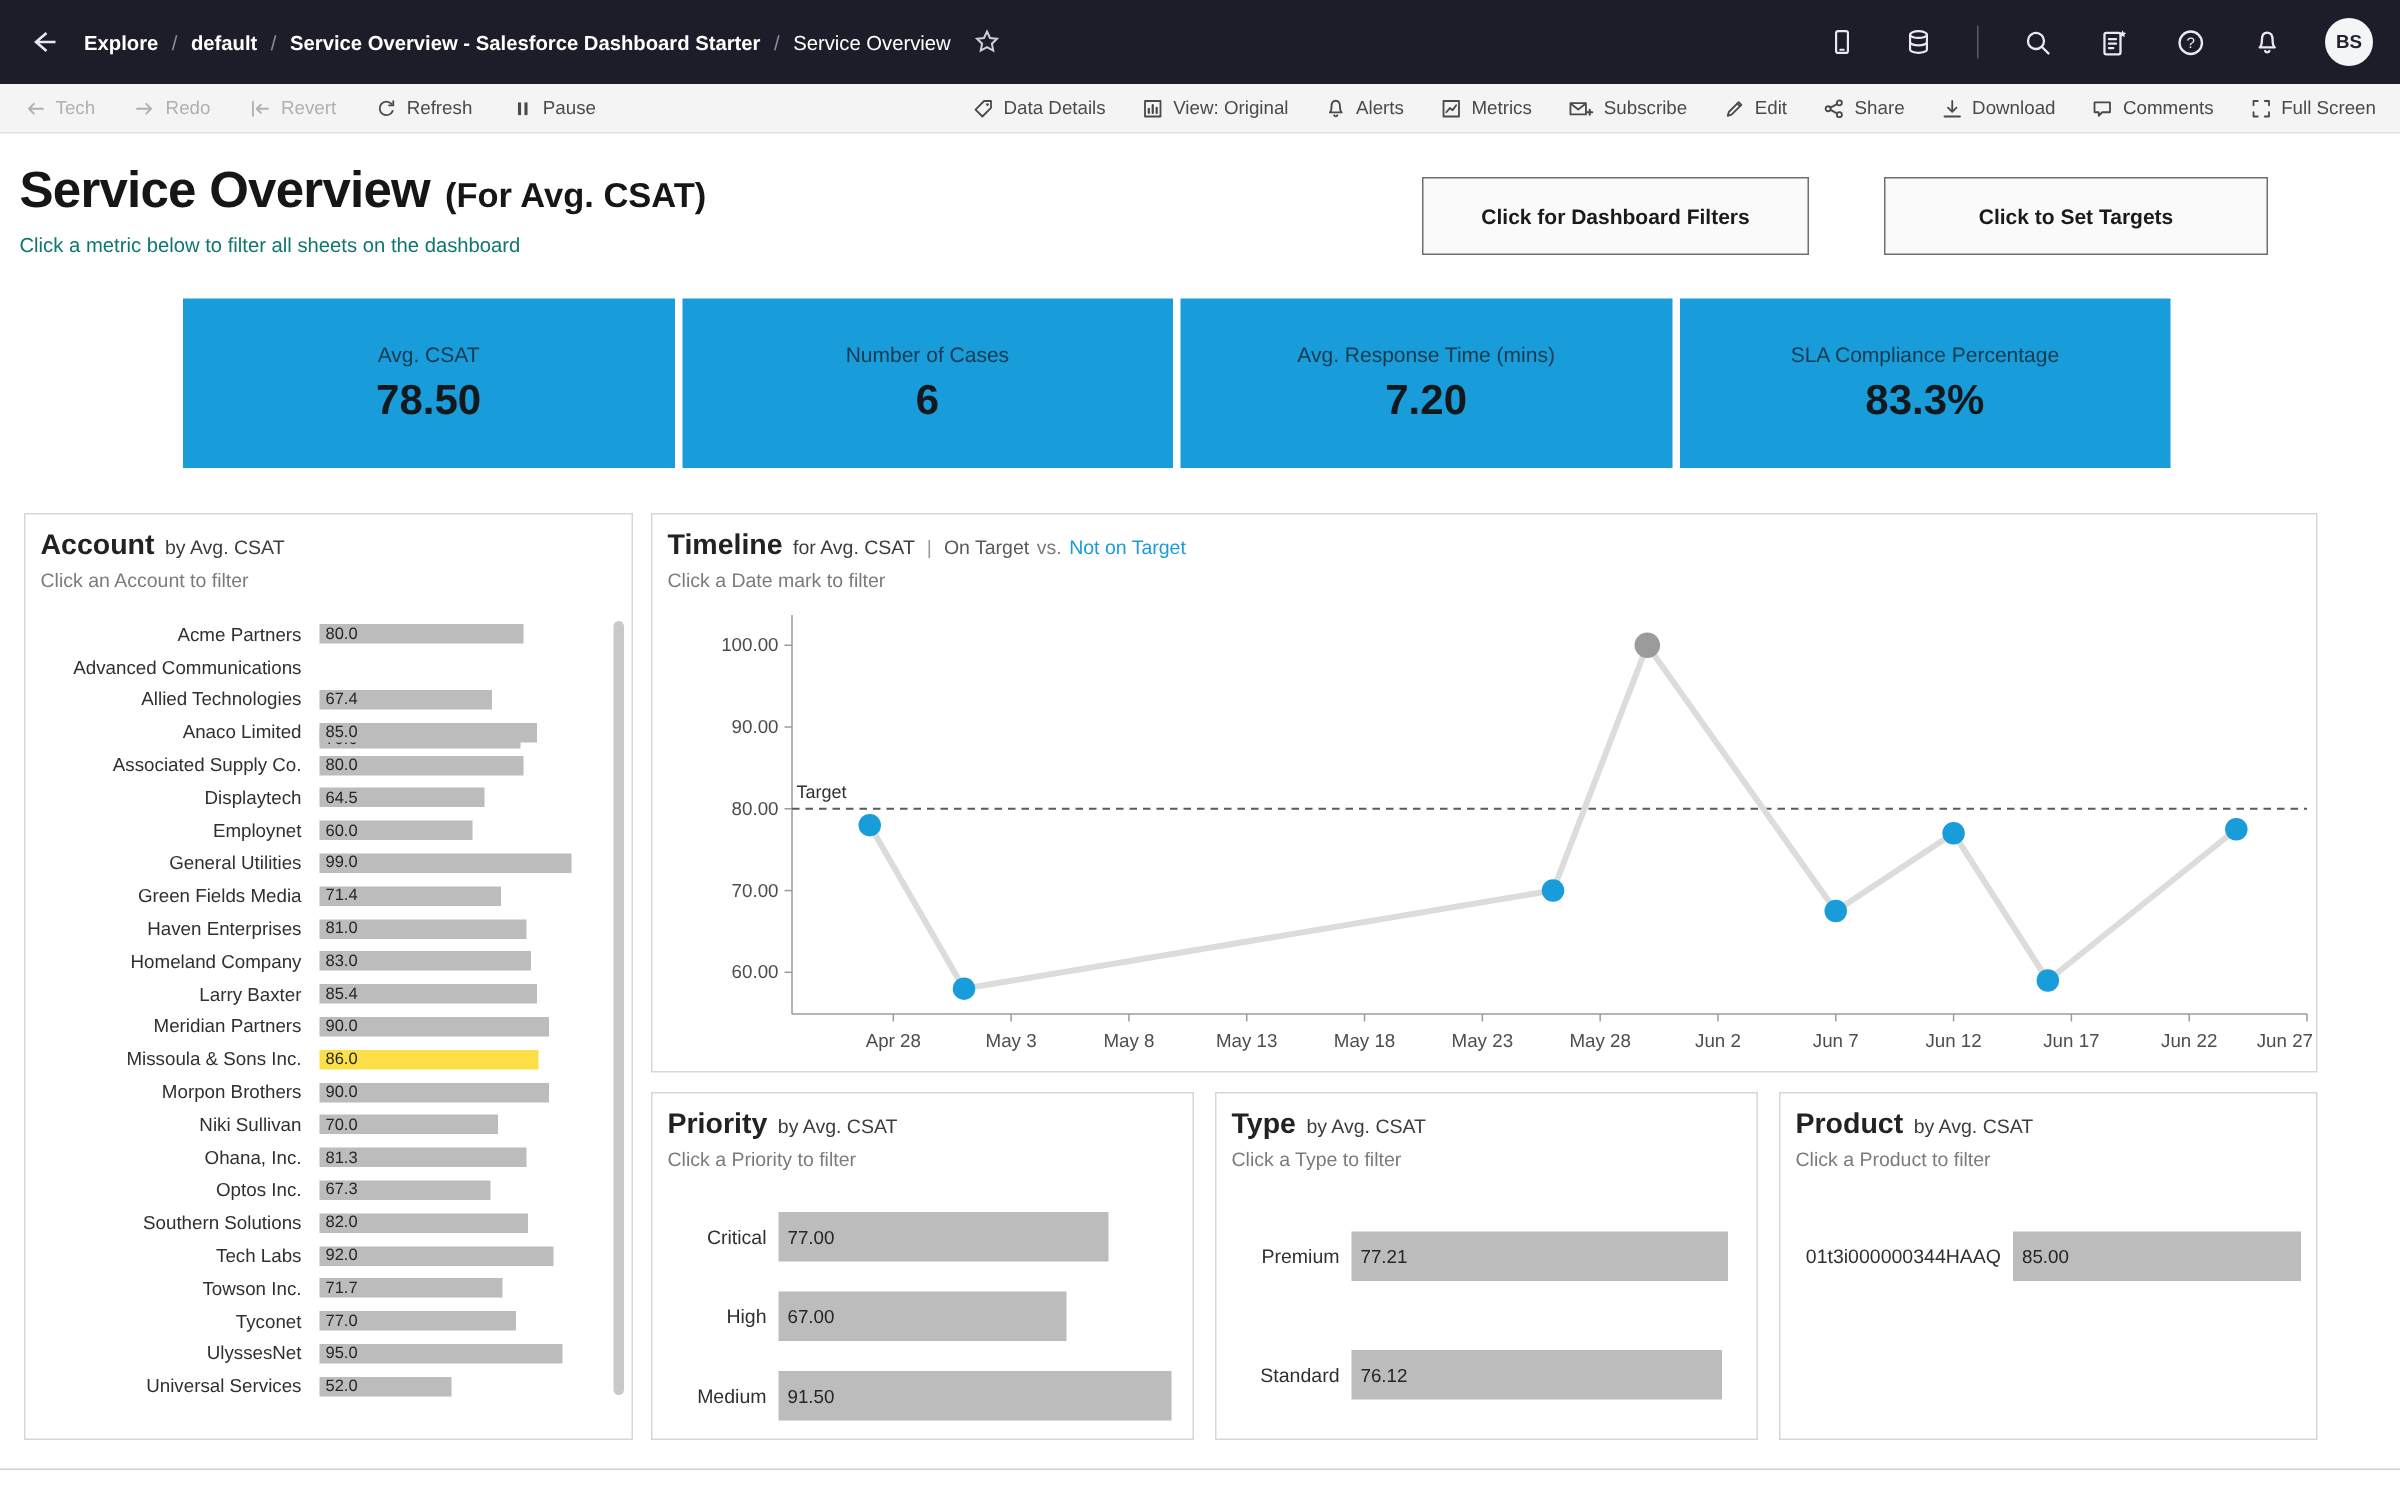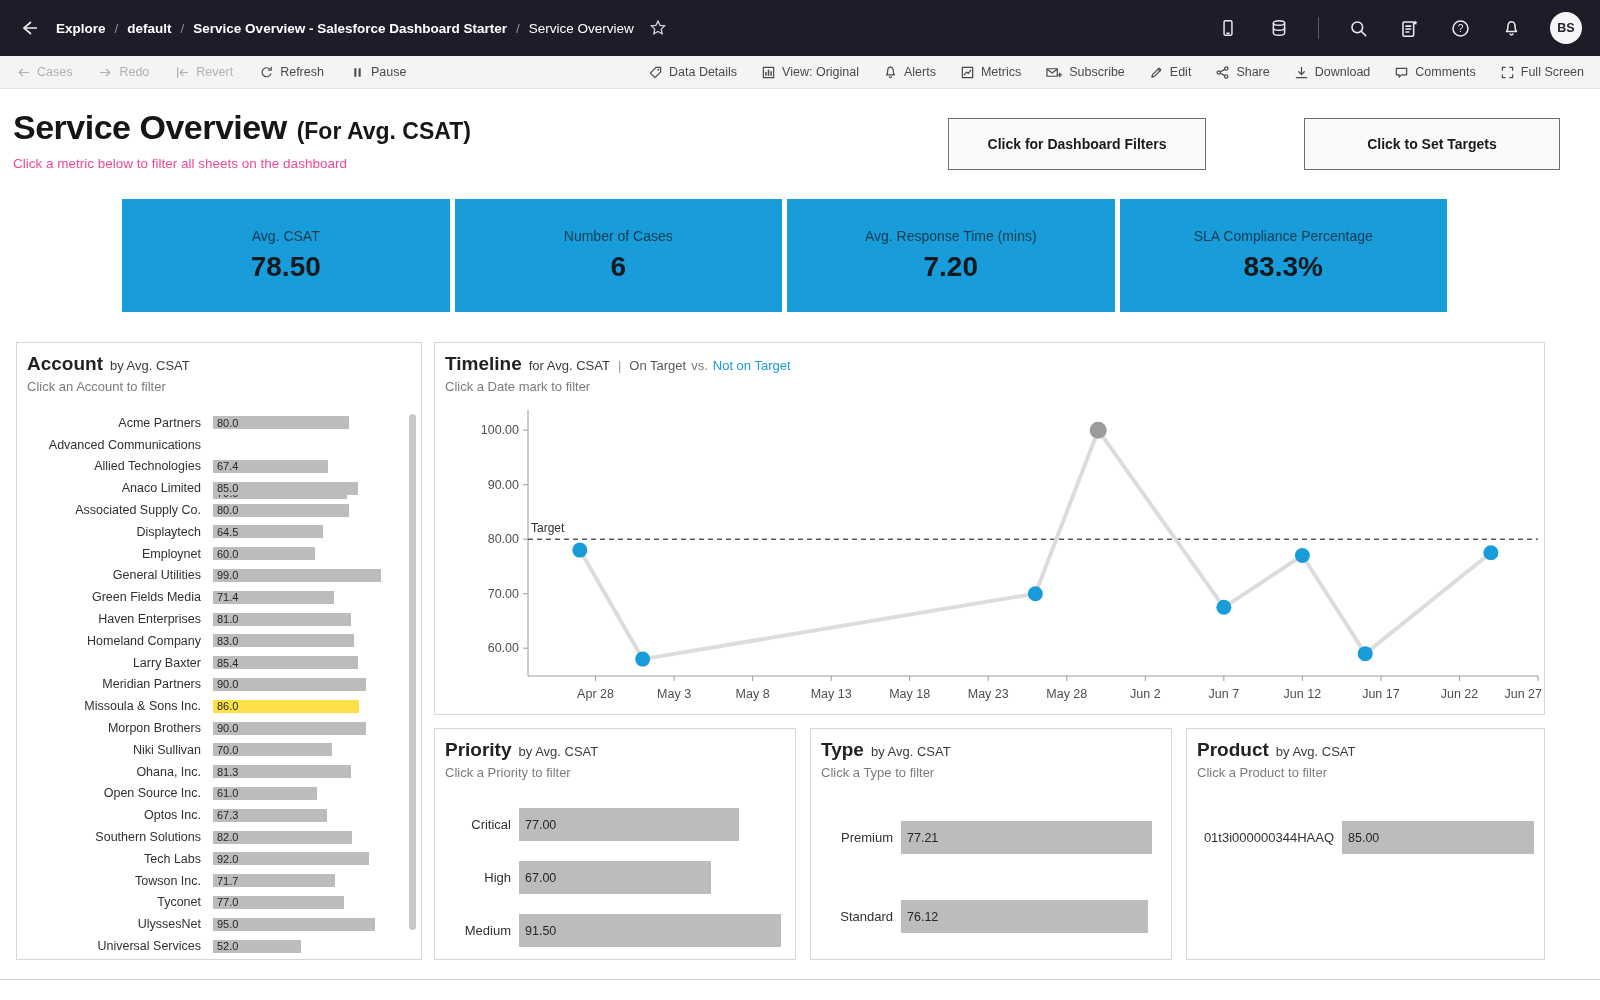--- a/index.html
+++ b/index.html
@@ -24,24 +24,24 @@
   .tb-right { margin-left:auto; display:flex; align-items:center; gap:24px; }
   .tb-item { display:inline-flex; align-items:center; gap:6px; font-size:12.5px; color:#4a4a4a; cursor:pointer; white-space:nowrap; }
   .tb-item.disabled { color:#b0b0b0; cursor:default; }
   .tb-item svg { display:block; }
 
   
   .page-header { position:absolute; left:13px; top:108px; }
   .title-line { display:flex; align-items:baseline; gap:10px; }
   .page-title { font-size:34px; font-weight:700; color:#161616; letter-spacing:-0.5px; }
   .title-qualifier { font-size:23px; font-weight:600; color:#161616; }
-  .page-subtitle { margin-top:9px; font-size:13.5px; color:#ec4899; }
+  .page-subtitle { margin-top:9px; font-size:13.5px; color:#0f766e; }
   .hdr-btn { position:absolute; height:52px; background:#fafafa; border:1px solid #6f6f6f; display:flex; align-items:center; justify-content:center; font-size:14px; font-weight:700; color:#1a1a1a; cursor:pointer; font-family:"Liberation Sans",sans-serif; }
   #btn-filters { left:948px; top:118px; width:258px; }
-  #btn-targets { left:1304px; top:118px; width:256px; }
+  #btn-targets { left:1256px; top:118px; width:256px; }
 
   
   .kpi-row { position:absolute; left:122px; top:199px; width:1325px; height:113px; display:flex; gap:5px; }
   .kpi-card { flex:1; background:#189CDA; display:flex; flex-direction:column; align-items:center; justify-content:center; gap:7px; cursor:pointer; }
   .kpi-label { font-size:14px; color:#173c50; }
   .kpi-value { font-size:28px; font-weight:600; color:#13181c; }
 
   
   .panel { position:absolute; background:#fff; border:1px solid #d7d7d7; padding:10px 10px 0 10px; }
   #panel-account  { left:16px;   top:342px; width:406px;  height:618px; }
@@ -160,21 +160,21 @@
 </header>
 
 <div class="toolbar">
   <div class="tb-left" id="tb-left">
       <span class="tb-item disabled">
         <span style="display: inline-flex;">
           <svg width="15" height="15" viewBox="0 0 16 16" fill="none" stroke="currentColor" stroke-width="1.3" stroke-linecap="round" stroke-linejoin="round">
             <path d="M3.5 8 H13.5 M7 4.5 L3.5 8 L7 11.5"></path>
           </svg>
         </span>
-        <span>Cases</span>
+        <span>Tech</span>
       </span>
       <span class="tb-item disabled">
         <span style="display: inline-flex;">
           <svg width="15" height="15" viewBox="0 0 16 16" fill="none" stroke="currentColor" stroke-width="1.3" stroke-linecap="round" stroke-linejoin="round">
             <path d="M12.5 8 H2.5 M9 4.5 L12.5 8 L9 11.5"></path>
           </svg>
         </span>
         <span>Redo</span>
       </span>
       <span class="tb-item disabled">
@@ -462,28 +462,20 @@
           <div class="bar-fill" style="width: 70%; background: rgb(188, 188, 188);">
             <span class="bar-val">70.0</span>
           </div>
         </div>
       </div>
       <div class="bar-row">
         <div class="bar-cat">Ohana, Inc.</div>
         <div class="bar-track">
           <div class="bar-fill" style="width: 81.3%; background: rgb(188, 188, 188);">
             <span class="bar-val">81.3</span>
-          </div>
-        </div>
-      </div>
-      <div class="bar-row">
-        <div class="bar-cat">Open Source Inc.</div>
-        <div class="bar-track">
-          <div class="bar-fill" style="width: 61%; background: rgb(188, 188, 188);">
-            <span class="bar-val">61.0</span>
           </div>
         </div>
       </div>
       <div class="bar-row">
         <div class="bar-cat">Optos Inc.</div>
         <div class="bar-track">
           <div class="bar-fill" style="width: 67.3%; background: rgb(188, 188, 188);">
             <span class="bar-val">67.3</span>
           </div>
         </div>

